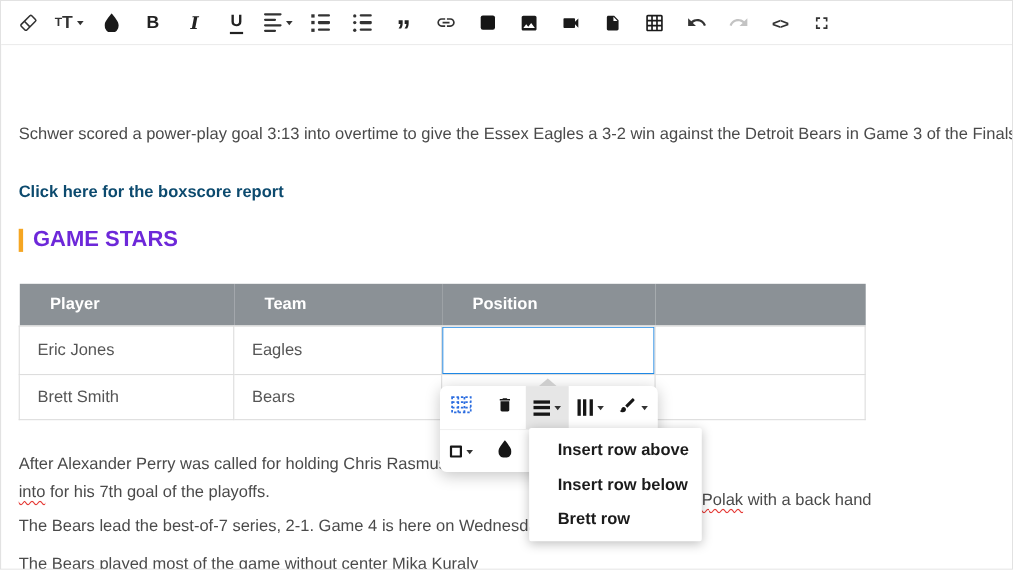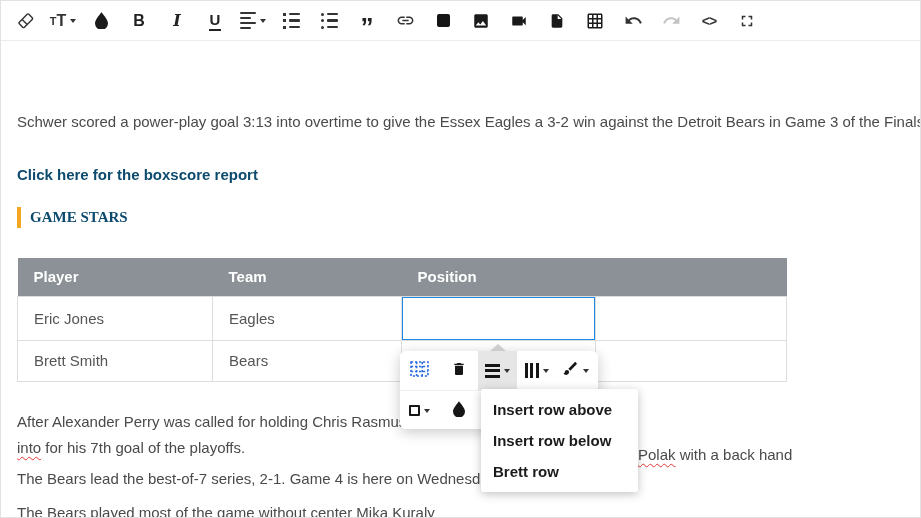--- a/index.html
+++ b/index.html
@@ -36,27 +36,27 @@
 
   
   .h1 { position:absolute; left:16px; top:53px; }
   .h1 .bar { width:19px; height:4px; background:#f5a623; margin-bottom:8px; }
   .h1 .txt { font-size:25px; font-weight:700; color:#1c1c1c; letter-spacing:.2px; }
   .lead { position:absolute; left:16px; top:112px; font-size:15px; color:#4a4a4a; white-space:nowrap; }
   .boxlink { position:absolute; left:16px; top:165px; font-size:15px; font-weight:700;
              color:#0c4a6e; cursor:pointer; white-space:nowrap; }
   .h2 { position:absolute; left:16px; top:206px; display:flex; align-items:center; }
   .h2 .vbar { width:4px; height:21px; background:#f5a623; margin-right:9px; }
-  .h2 .txt { font-size:15px; font-weight:700; color:#0c4a6e;font-family:Liberation Serif, serif; }
+  .h2 .txt { font-size:20px; font-weight:700; color:#6d28d9; }
 
   
   table.stars { position:absolute; left:16px; top:257px; width:769px; border-collapse:collapse;
                 table-layout:fixed; }
   table.stars th { background:#8b9196; color:#fff; font-size:15px; font-weight:700; text-align:left;
-                   height:38px; padding:0 16px; border:none; }
+                   height:38px; padding:0 28px; border:none; }
   table.stars td { border:1px solid #dddddd; background:#fff; font-size:15px; color:#555;
                    padding:0 16px; cursor:text; }
   tr.r1 td { height:44px; } tr.r2 td { height:41px;margin-top:44px; }
   td.selected { border:1px solid #1e88e5; box-shadow:inset 0 0 0 1px #1e88e5; }
 
   
   .p2 { position:absolute; left:16px; top:408px; width:800px; font-size:15px; color:#4a4a4a; }
   .p2 .l1 { position:relative; height:26px; line-height:26px; white-space:nowrap; }
   .p2 .l1 .right { position:absolute; left:621px; top:0; white-space:nowrap;margin-top:33px; }
   .p2 .l2 { height:26px; line-height:26px; white-space:nowrap; }
@@ -77,21 +77,21 @@
   .pp-btn.active { background:#e6e6e6; }
   .hbars { display:flex; flex-direction:column; gap:2.5px; }
   .hbars i { display:block; width:15px; height:3px; background:#161616; }
   .vbars { display:flex; gap:2.5px; }
   .vbars i { display:block; width:3px; height:15px; background:#161616; }
   .cellsq { width:11px; height:11px; border:2px solid #161616; border-radius:1px; }
 
   
   .menu { position:absolute; left:480px; top:388px; width:157px; background:#fff; border-radius:2px;
           box-shadow:0 2px 10px rgba(0,0,0,.25); padding:5px 0; z-index:30; }
-  .menu-item { height:31px; line-height:31px; padding-left:12px; font-size:15px; font-weight:700;
+  .menu-item { height:31px; line-height:31px; padding-left:26px; font-size:15px; font-weight:700;
                color:#1b1b1b; cursor:pointer; white-space:nowrap; }
 </style>
 </head>
 <body>
 
 <div class="frame">
 
   <div class="toolbar">
     <div class="tb-btn">
       <span>

